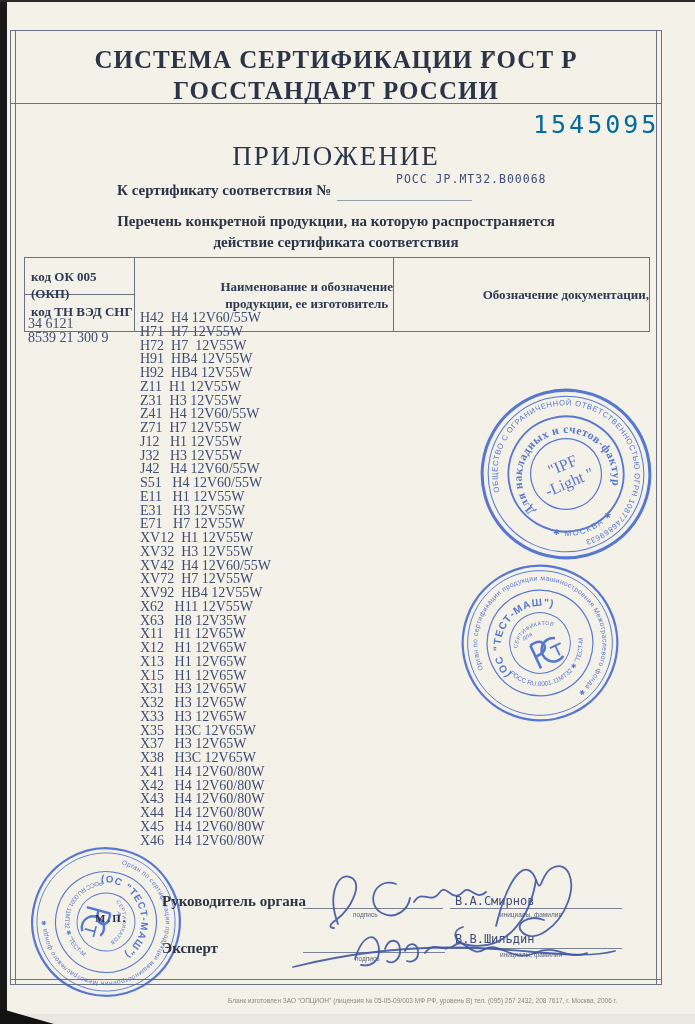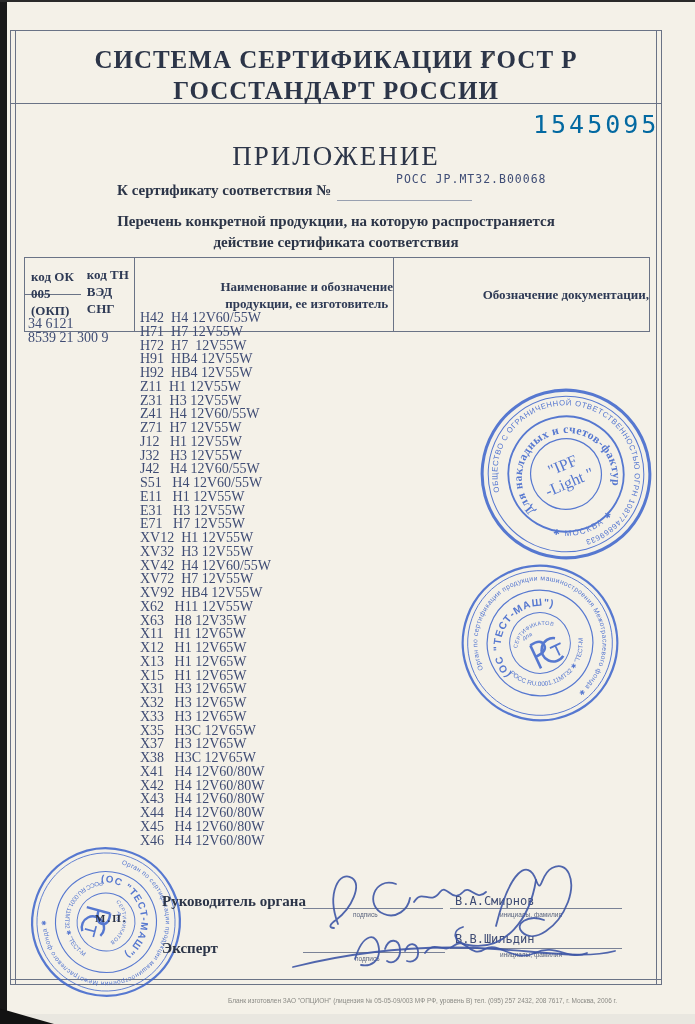--- a/index.html
+++ b/index.html
@@ -23,21 +23,21 @@
   .blank-num{left:533px;top:110px;font-family:"DejaVu Sans Mono",monospace;font-size:25px;
              color:#0369a1;letter-spacing:3px;}
   .title{left:10px;top:141px;width:652px;text-align:center;font-size:27px;font-weight:normal;letter-spacing:2px;}
   .cert-num{left:396px;top:172px;font-family:"DejaVu Sans Mono",monospace;font-size:11.5px;
             color:#3f4d76;letter-spacing:1px;}
   .to-cert{left:117px;top:182px;font-size:15px;font-weight:bold;}
   .cert-line{left:337px;top:200px;width:135px;height:1px;background:#98a0b0;}
   .subtitle{left:10px;top:211px;width:652px;text-align:center;font-size:15px;font-weight:bold;line-height:21px;}
   
   .tbl{left:24px;top:257px;width:624px;height:73px;border:1px solid #6a7386;display:flex;}
-  .tbl .c1{width:109px;border-right:1px solid #6a7386;display:flex;}
+  .tbl .c1{width:109px;border-right:1px solid #6a7386;display:flex;flex-direction:column;}
   .tbl .c1 .t{height:37px;border-bottom:1px solid #6a7386;padding:10px 0 0 6px;box-sizing:border-box;}
   .tbl .c1 .b{padding:8px 0 0 6px;}
   .tbl .c2{width:258px;border-right:1px solid #6a7386;}
   .tbl .c3{flex:1;}
   .tbl .cc{display:flex;align-items:center;justify-content:flex-end;text-align:center;}
   .hlbl{font-size:13px;font-weight:bold;color:#2e3a55;line-height:17px;}
   
   .tw{font-family:Liberation Serif, serif;font-size:14px;color:#3f4c74;white-space:pre;}
   .okp{left:28px;top:316px;}
   .tnved{left:28px;top:330px;}

